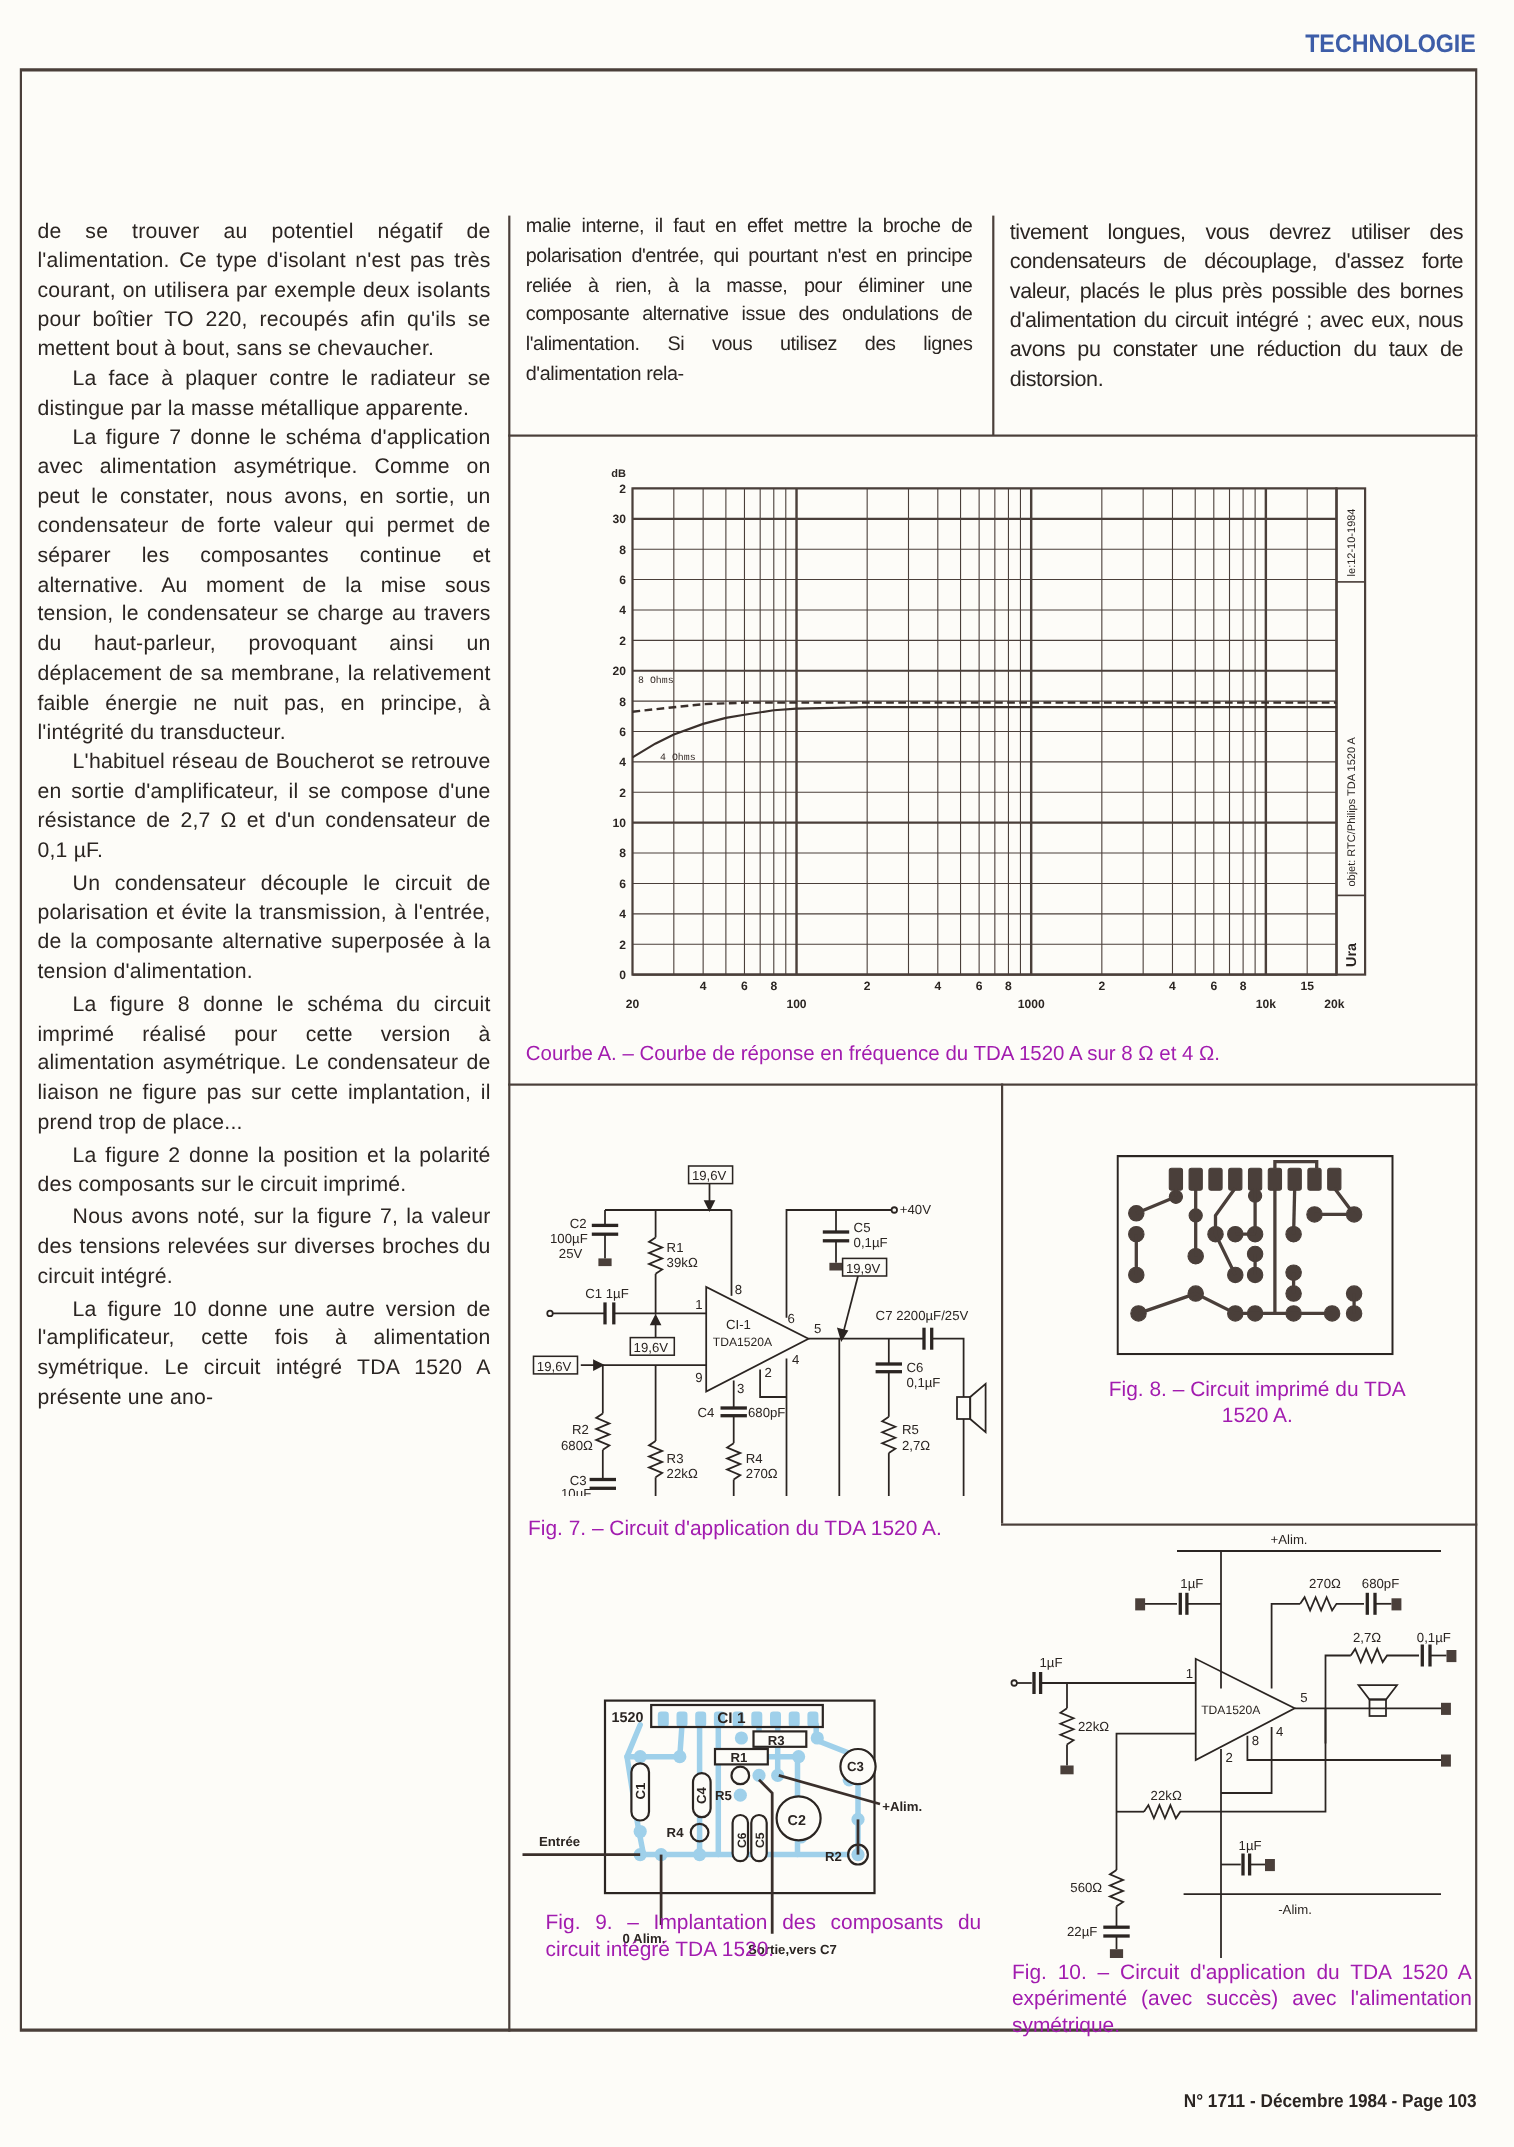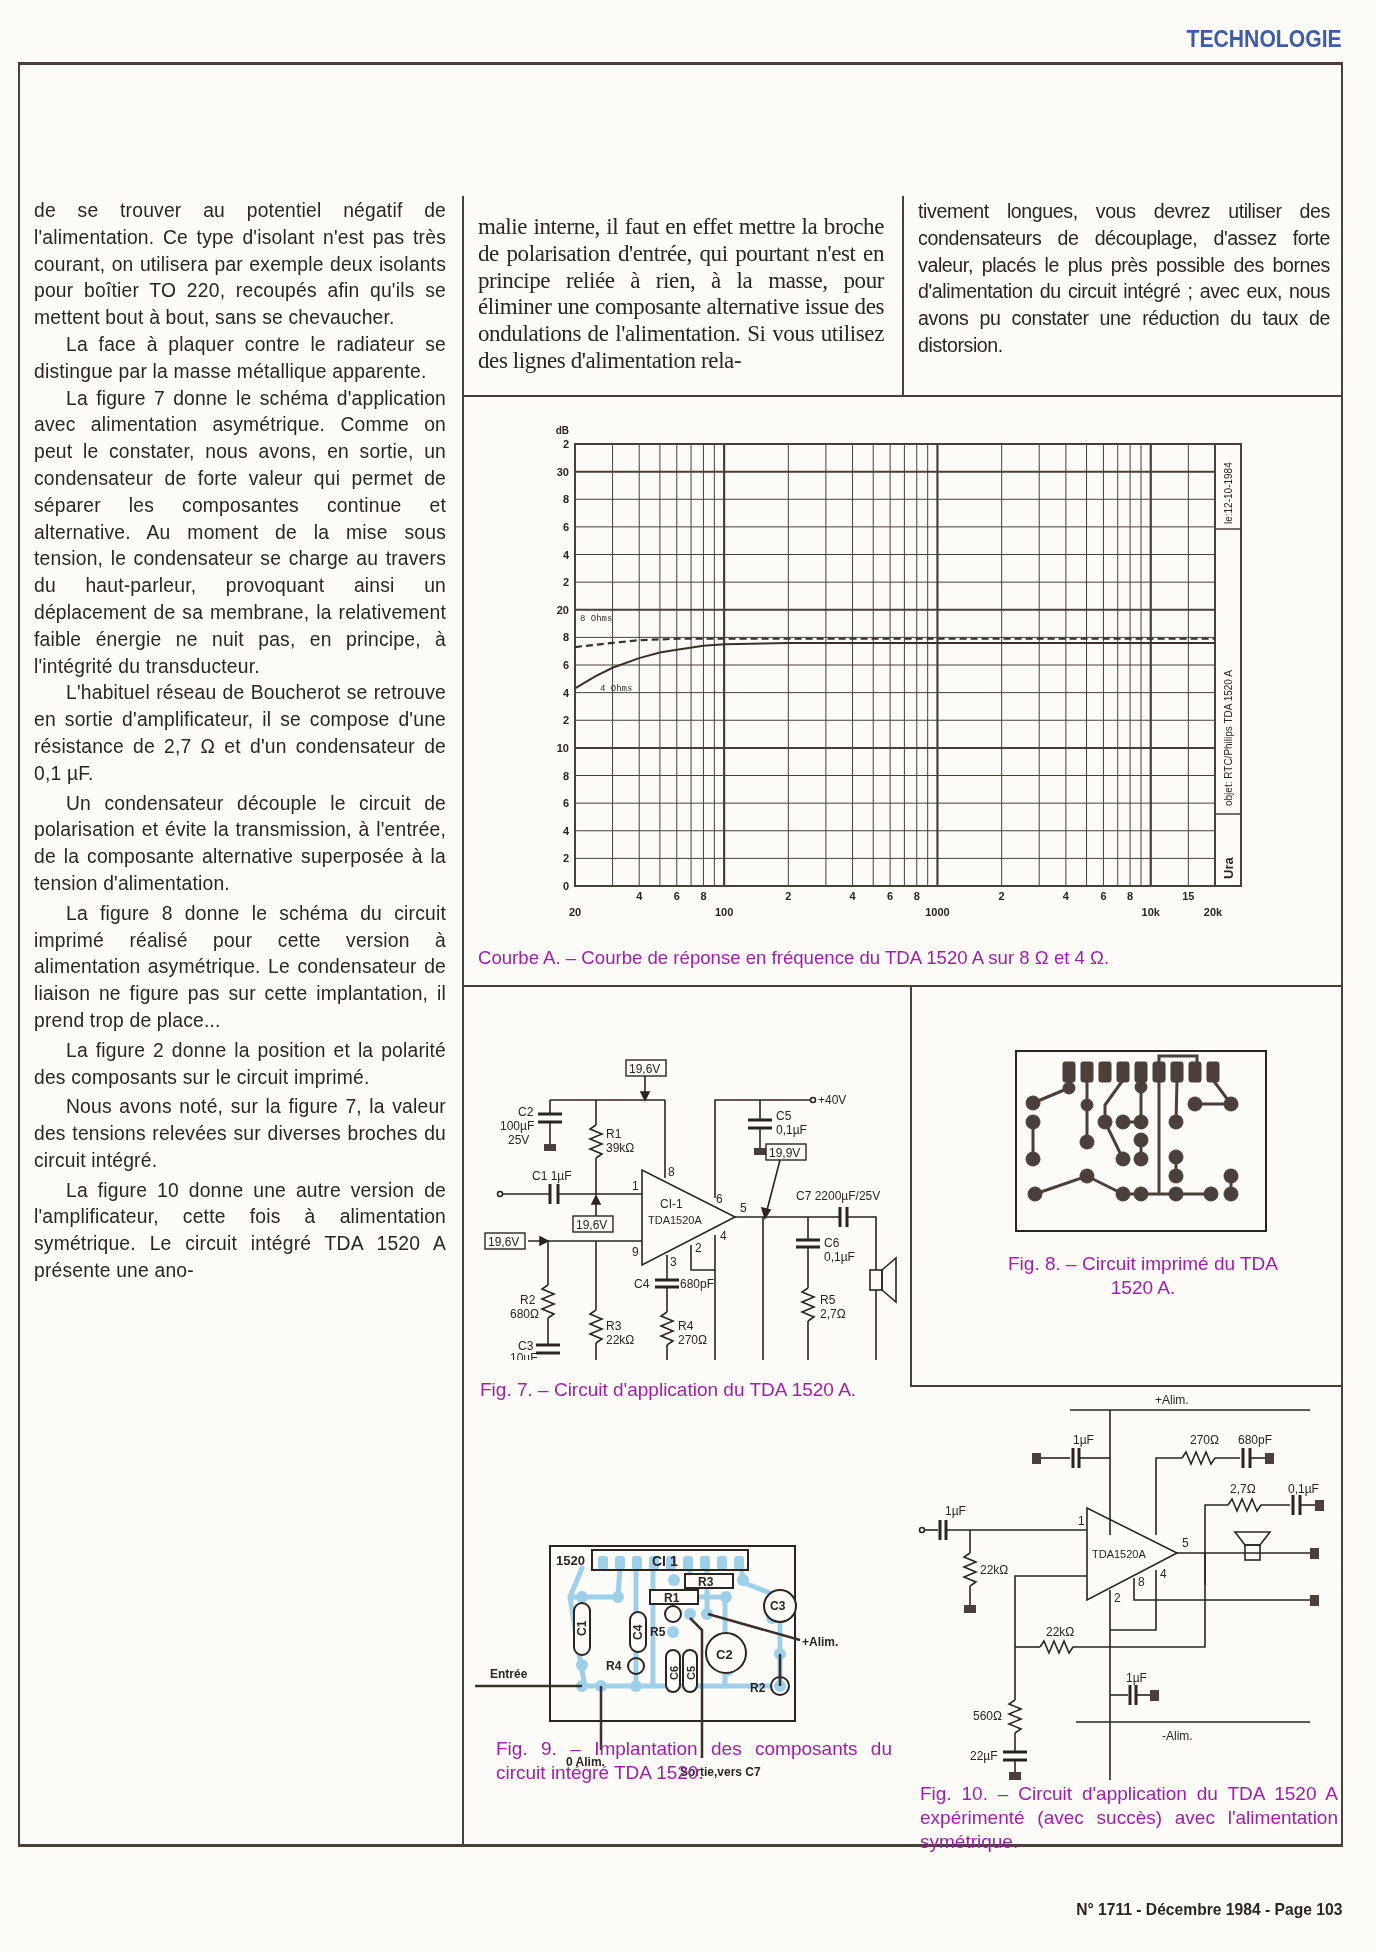--- a/index.html
+++ b/index.html
@@ -6,21 +6,21 @@
   body{width:1376px;height:1952px;background:#fdfcf8;position:relative;overflow:hidden;
        font-family:"Liberation Sans",sans-serif;color:#2b2522;}
   .section-tag{position:absolute;right:34px;top:26px;font-weight:bold;font-size:23px;color:#3d5da8;letter-spacing:0px;
        transform:scaleX(0.92);transform-origin:right;}
   .frame{position:absolute;left:18px;top:62px;width:1325px;height:1785px;border:2px solid #4a3f3a;border-top-width:3px;border-bottom-width:3px;box-sizing:border-box;}
   .col{position:absolute;font-size:19.3px;line-height:26.8px;text-align:justify;}
   .col p{margin:0;}
   .col p.ind{text-indent:32px;}
   .col p.gap{margin-top:3px;}
   .col-left{left:34px;top:198px;width:412px;font-family:"Liberation Sans",sans-serif;letter-spacing:0.2px;}
-  .col-mid{left:478px;top:214px;width:406px;font-family:Liberation Serif, serif;font-size:23px;letter-spacing:-0.4px;}
+  .col-mid{left:478px;top:192px;width:406px;font-family:Liberation Sans, sans-serif;font-size:18px;letter-spacing:-0.4px;}
   .col-right{left:918px;top:198px;width:412px;font-family:"Liberation Sans",sans-serif;font-size:19.6px;letter-spacing:-0.4px;}
   .vrule{position:absolute;background:#4a3f3a;width:2px;}
   .hrule{position:absolute;background:#4a3f3a;height:2px;}
   .caption{position:absolute;color:#a21caf;font-weight:normal;font-size:19px;line-height:24px;text-align:justify;}
   .chart-wrap{position:absolute;left:530px;top:416px;width:730px;height:515px;}
   .fig{position:absolute;}
   .footer{position:absolute;right:34px;top:1900px;font-size:17px;font-weight:bold;color:#2b2522;transform:scaleX(0.92);transform-origin:right;}
 </style>
 </head>
 <body>

